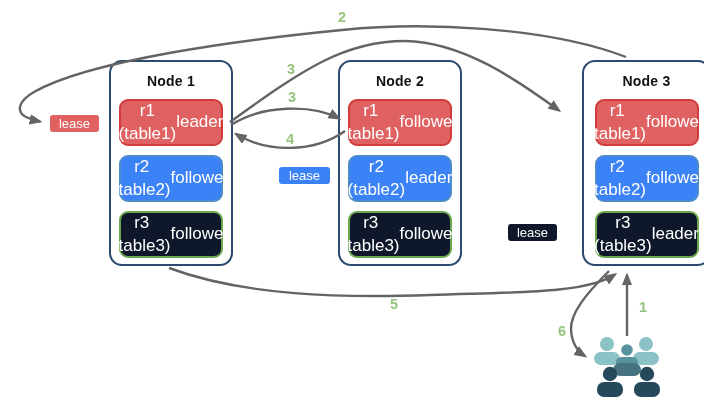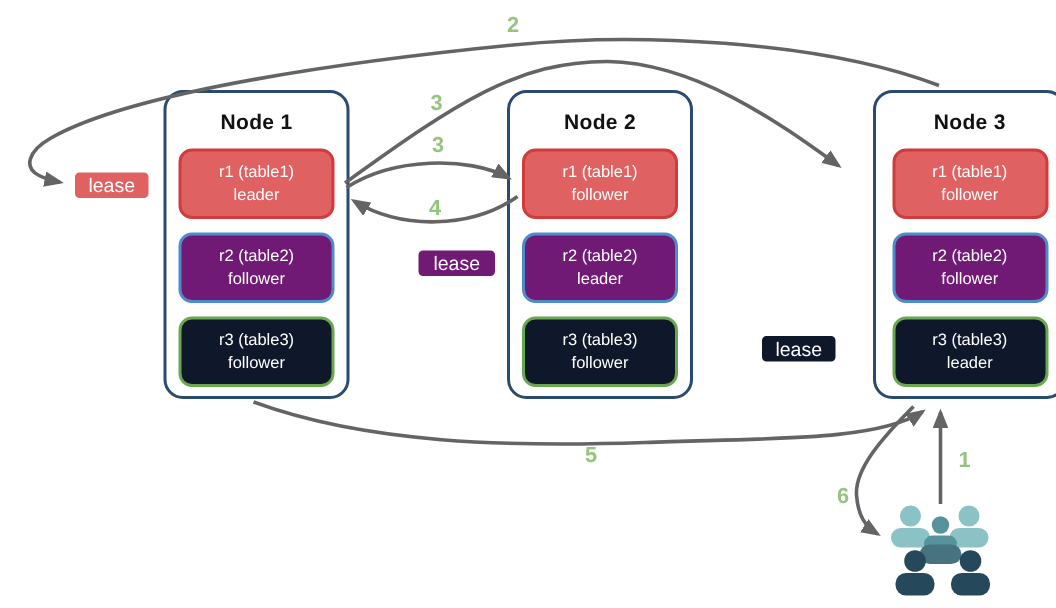--- a/index.html
+++ b/index.html
@@ -16,26 +16,26 @@
   #node1 { left:109px; width:124px; }
   #node2 { left:338px; width:124px; }
   #node3 { left:582px; width:129px; }
   .node-title {
     text-align:center; margin-top:11px; font-size:14px; font-weight:bold;
     color:#111111; letter-spacing:0.2px;
   }
   .replica {
     margin:9px auto 0; width:104px; height:47px; box-sizing:border-box;
     border-radius:9px; border:2px solid; color:#ffffff;
-    display:flex; flex-direction:column; align-items:center; justify-content:center;
-    font-size:11px; line-height:1.32; text-align:center;
+    display:flex; flex-direction:row; align-items:center; justify-content:center;
+    font-size:17px; line-height:1.32; text-align:center;
   }
   .replica.first { margin-top:10px; }
   .c-red   { background:#df6161; border-color:#d23b3b; }
-  .c-blue  { background:#701a75; border-color:#4d8bc9; }
+  .c-blue  { background:#3b82f6; border-color:#4d8bc9; }
   .c-green { background:#0f172a; border-color:#69a84f; }
   .lease {
     position:absolute; height:21px; box-sizing:border-box; border-radius:5px;
     border:2px solid; color:#ffffff; font-size:13px;
     display:flex; align-items:center; justify-content:center; z-index:3;
   }
   #lease-red   { left:48px;  top:113px; width:53px; }
   #lease-blue  { left:277px; top:165px; width:55px; }
   #lease-green { left:506px; top:222px; width:53px; }
   .step {

